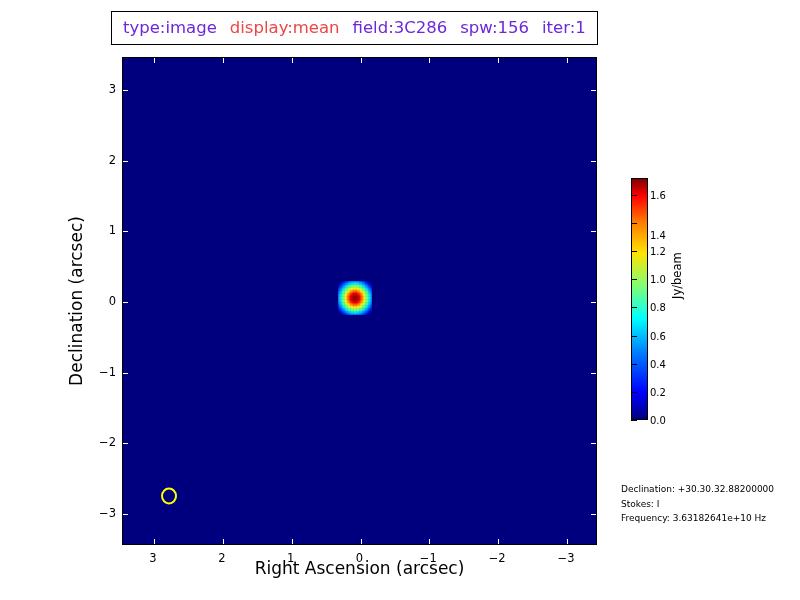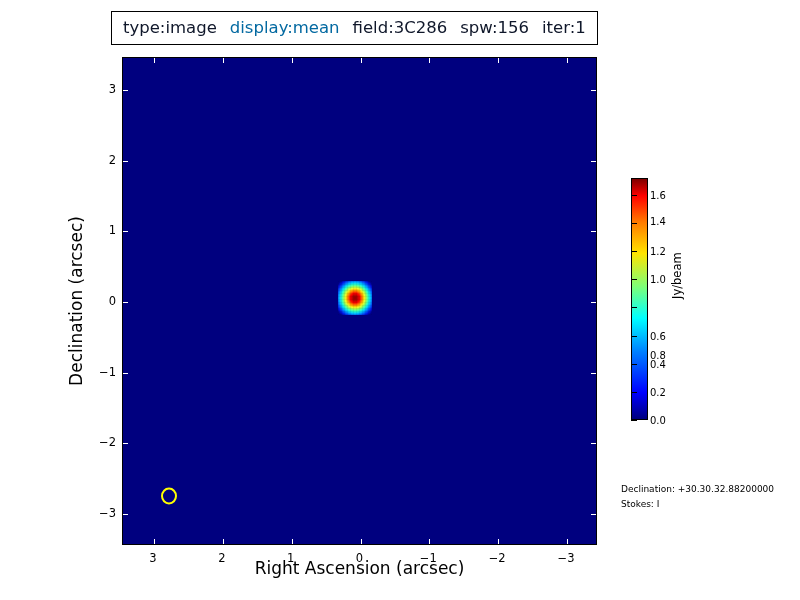--- a/index.html
+++ b/index.html
@@ -26,22 +26,22 @@
     border: 1px solid #000000;
     background: #ffffff;
     display: flex;
     align-items: center;
     gap: 13px;
     padding: 0 11px;
     font-size: 16.5px;
     line-height: 1;
     white-space: nowrap;
   }
-  #title-box .tkey { color: #0f172a; }
-  #title-box .tkey.accent { color: #0369a1; }
+  #title-box .tkey { color: #6d28d9; }
+  #title-box .tkey.accent { color: #ef4444; }
 
   
   #plot-area {
     position: absolute;
     left: 122px;
     top: 57px;
     width: 475px;
     height: 488px;
     background: #00007f;
     border: 1px solid #000000;
@@ -280,30 +280,31 @@
 <div id="cbar-layer">
     <div class="cbar-tick" style="top: 420px;"></div>
     <div class="cbar-label" style="top: 420px;">0.0</div>
     <div class="cbar-tick" style="top: 391.86px;"></div>
     <div class="cbar-label" style="top: 391.86px;">0.2</div>
     <div class="cbar-tick" style="top: 363.721px;"></div>
     <div class="cbar-label" style="top: 363.721px;">0.4</div>
     <div class="cbar-tick" style="top: 335.581px;"></div>
     <div class="cbar-label" style="top: 335.581px;">0.6</div>
     <div class="cbar-tick" style="top: 307.442px;"></div>
-    <div class="cbar-label" style="top: 307.442px; margin-top: 48px;">0.8</div>
+    <div class="cbar-label" style="top: 307.442px;">0.8</div>
     <div class="cbar-tick" style="top: 279.302px;"></div>
     <div class="cbar-label" style="top: 279.302px;">1.0</div>
     <div class="cbar-tick" style="top: 251.163px;"></div>
     <div class="cbar-label" style="top: 251.163px;">1.2</div>
     <div class="cbar-tick" style="top: 223.023px;"></div>
-    <div class="cbar-label" style="top: 221px;">1.4</div>
+    <div class="cbar-label" style="top: 235px;">1.4</div>
     <div class="cbar-tick" style="top: 194.884px;"></div>
     <div class="cbar-label" style="top: 194.884px;">1.6</div>
   </div>
 <div id="cbar-unit">Jy/beam</div>
 
 <div id="refpos">
   <div id="refpos-lines">
       <div class="rp-line">Declination: +30.30.32.88200000</div>
       <div class="rp-line">Stokes: I</div>
+      <div class="rp-line">Frequency: 3.63182641e+10 Hz</div>
     </div>
 </div>
 
 </body></html>

